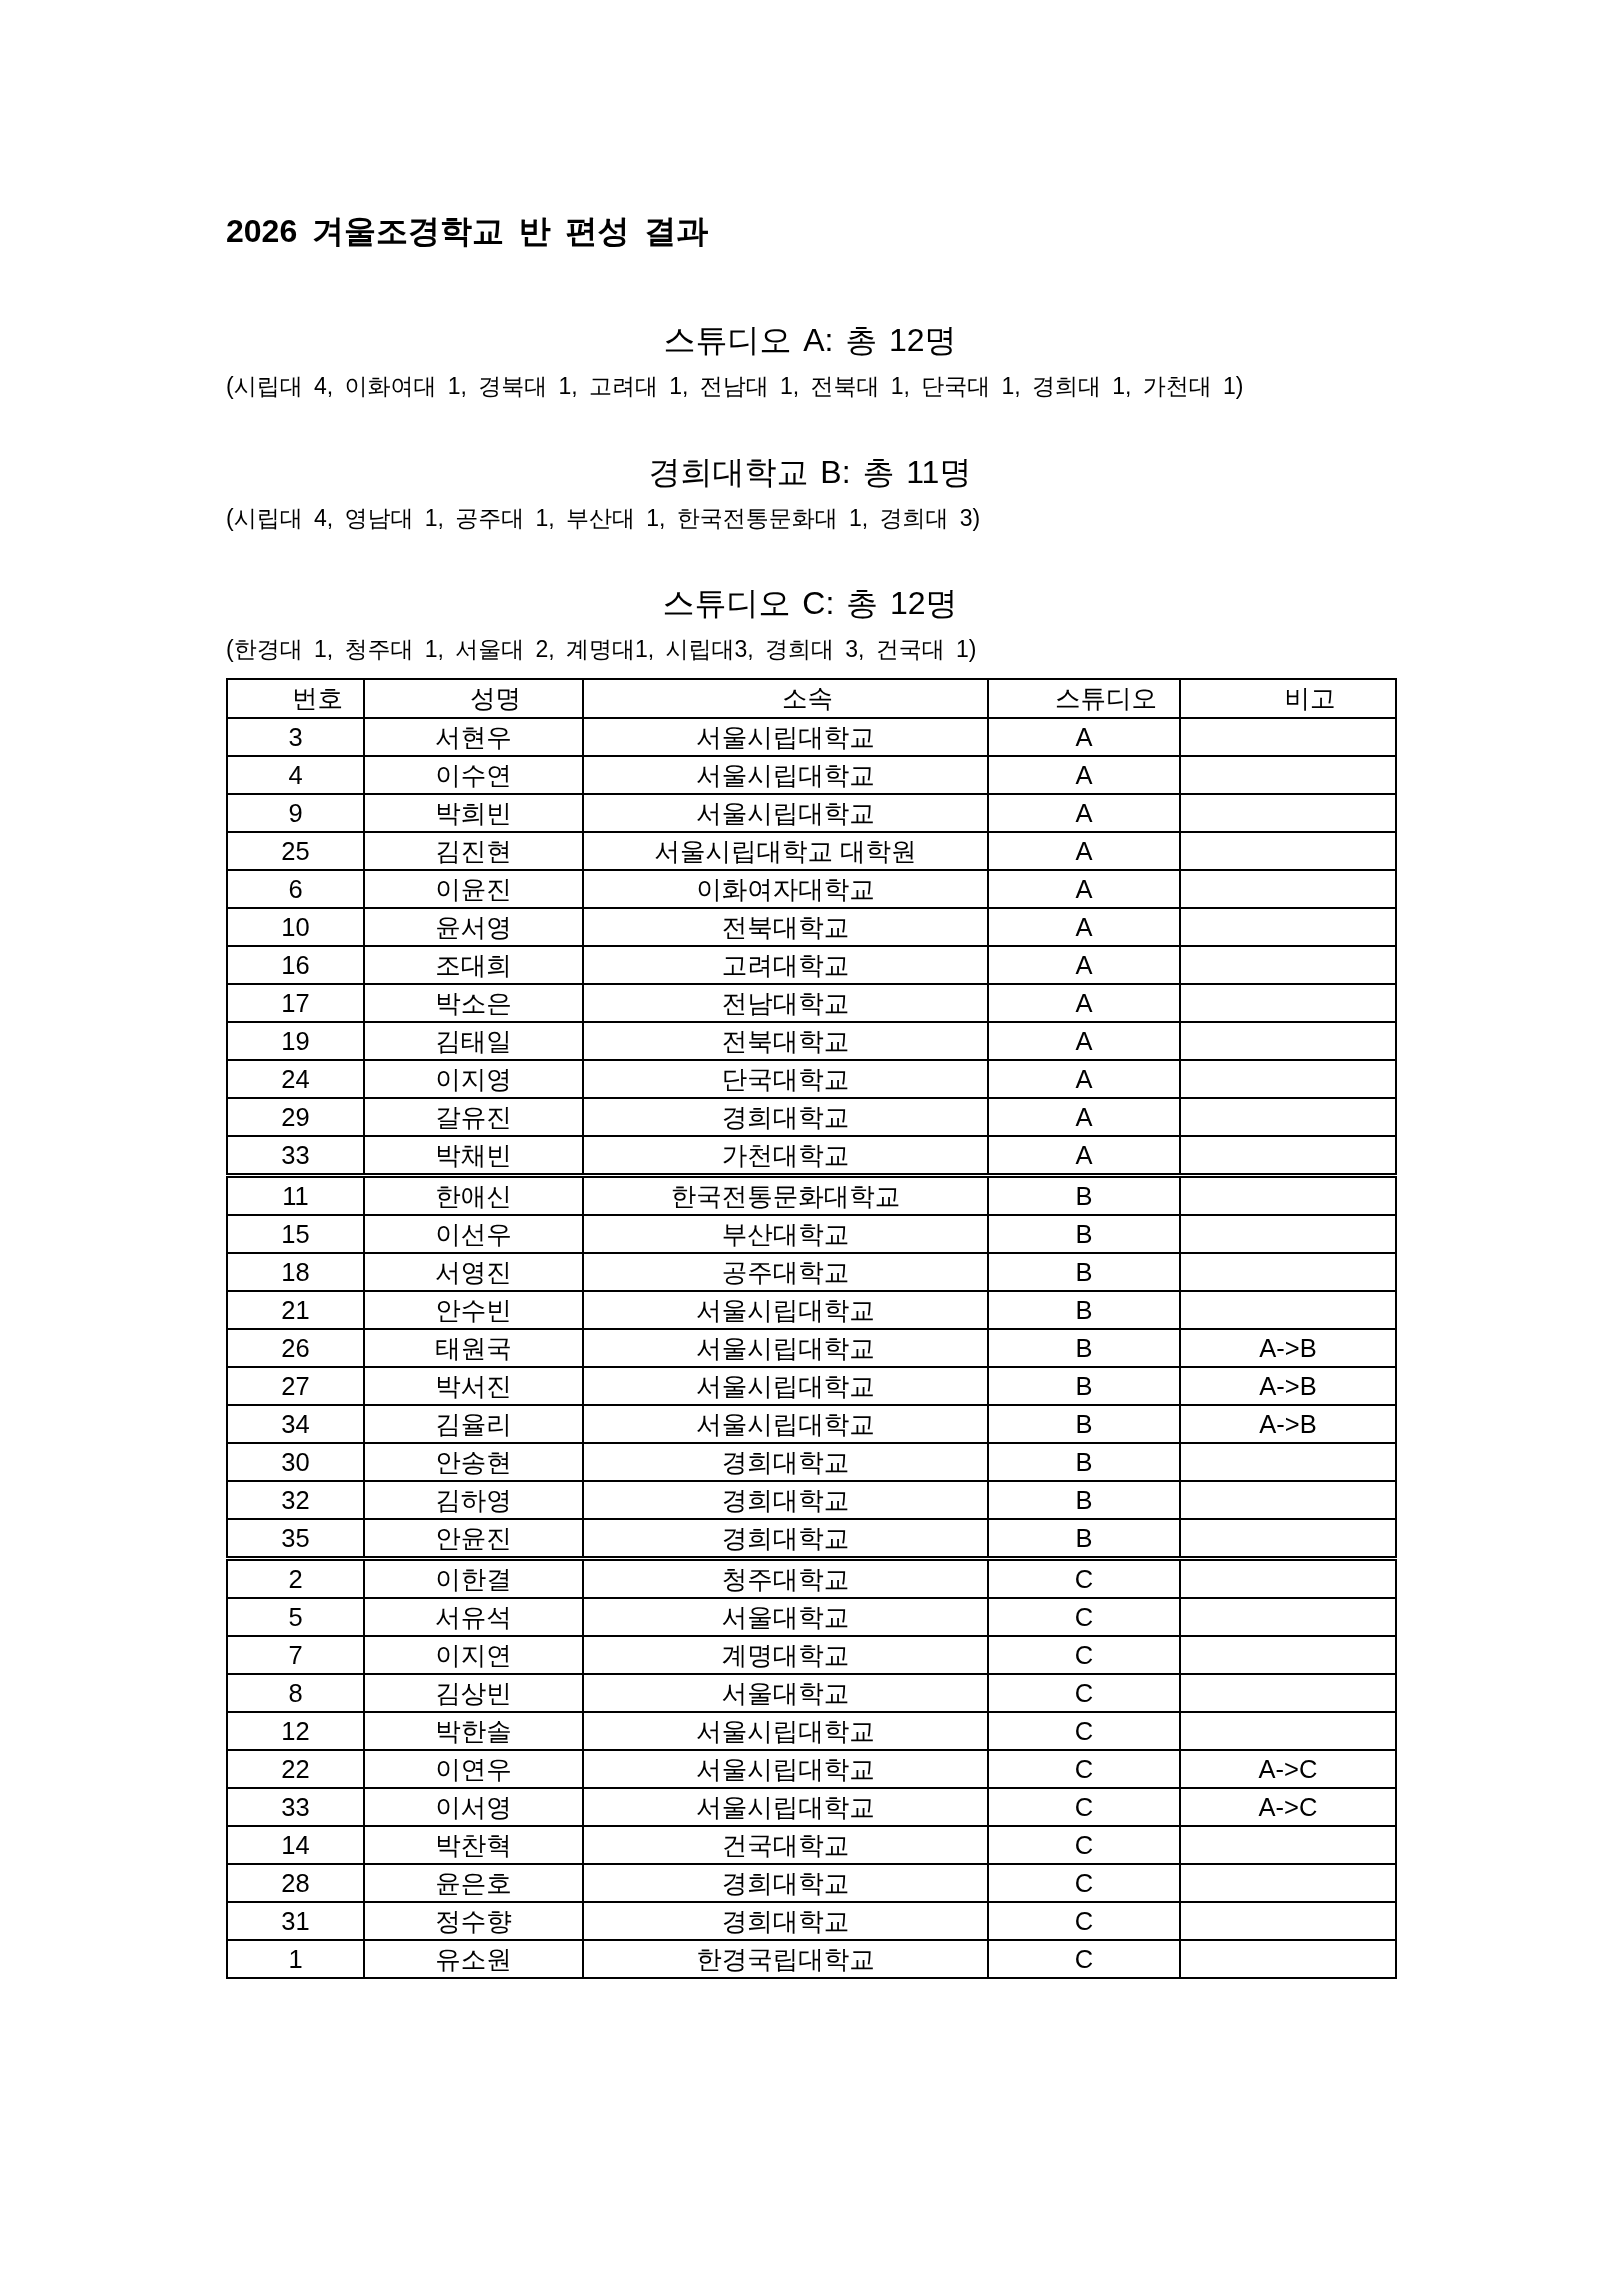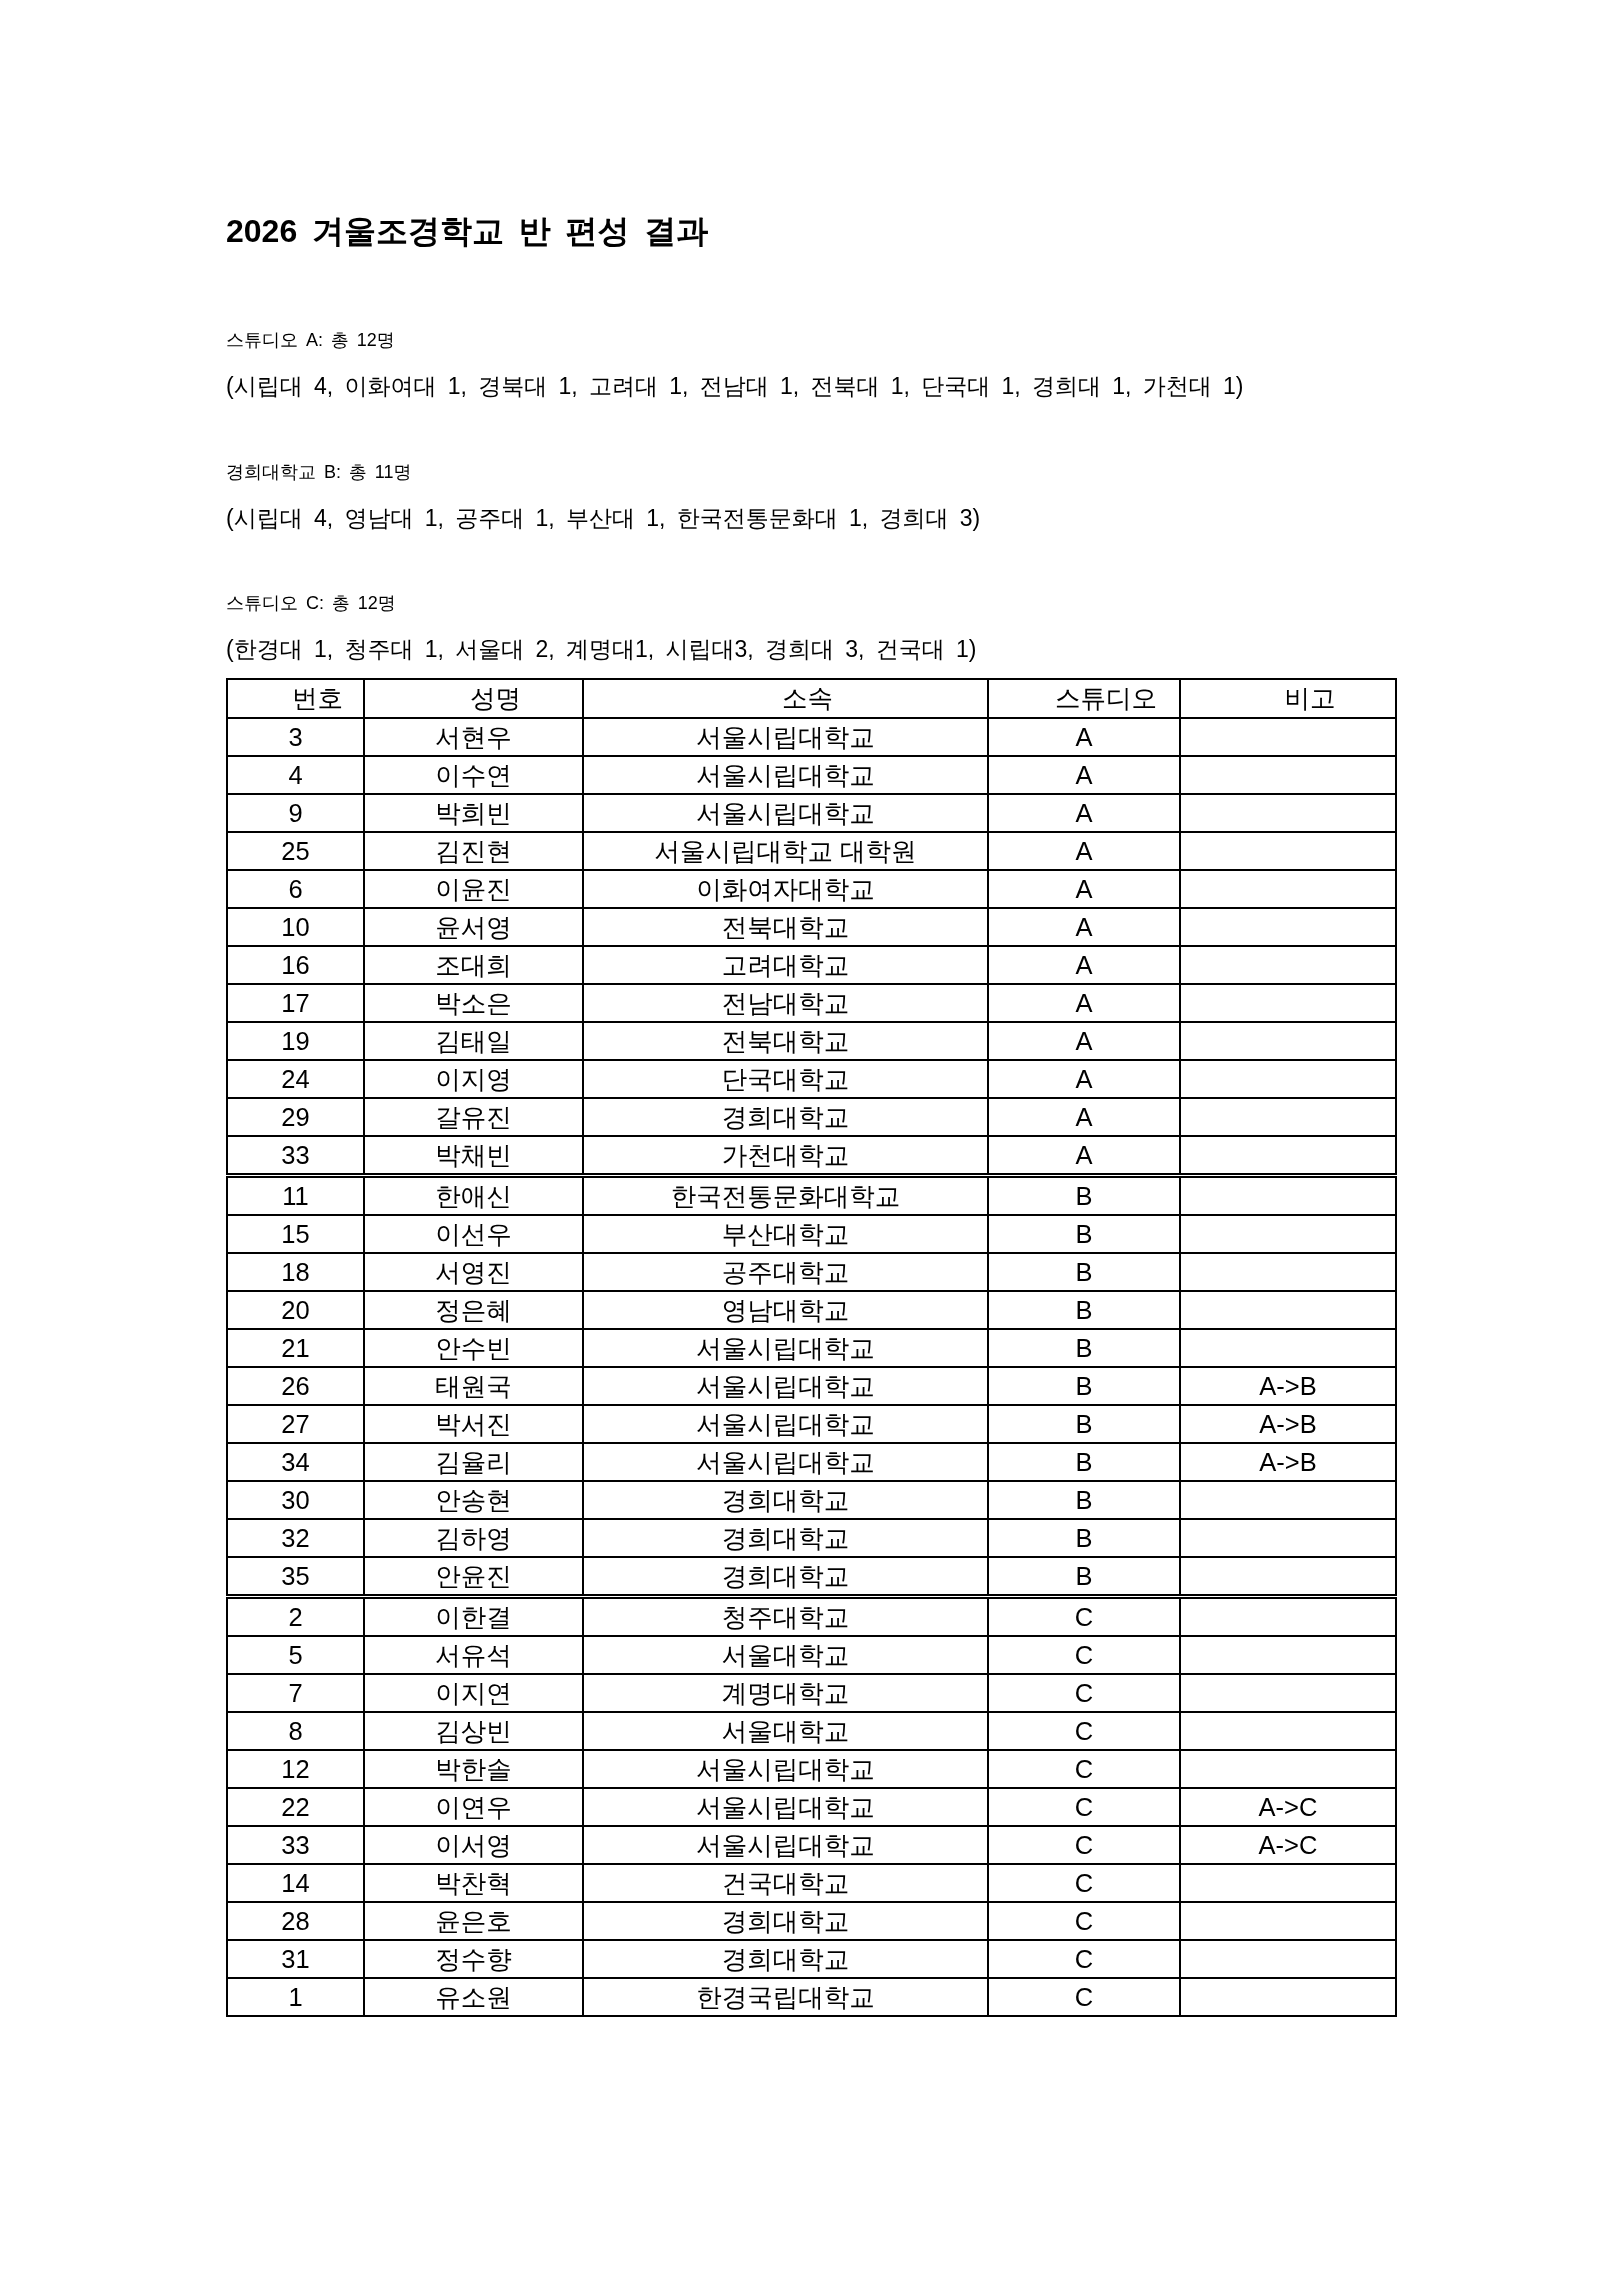--- a/index.html
+++ b/index.html
@@ -24,24 +24,25 @@
     margin: 0;
     font-size: 32px;
     line-height: 33px;
     font-weight: bold;
     word-spacing: 5.9px;
     white-space: nowrap;
   }
   .sec-heading {
     margin: 0;
     margin-top: 59px;
-    font-size: 18px;
+    font-size: 32px;
     line-height: 26.5px;
     word-spacing: 2.9px;
     white-space: nowrap;
+    text-align: center;
   }
   .sec-heading.first { margin-top: 79px; }
   .sec-detail {
     margin: 0;
     margin-top: 19.6px;
     font-size: 23px;
     line-height: 26.5px;
     word-spacing: 4.9px;
     white-space: nowrap;
   }
@@ -200,27 +201,20 @@
           <td></td>
         </tr>
         <tr>
           <td>18</td>
           <td>서영진</td>
           <td>공주대학교</td>
           <td>B</td>
           <td></td>
         </tr>
         <tr>
-          <td>20</td>
-          <td>정은혜</td>
-          <td>영남대학교</td>
-          <td>B</td>
-          <td></td>
-        </tr>
-        <tr>
           <td>21</td>
           <td>안수빈</td>
           <td>서울시립대학교</td>
           <td>B</td>
           <td></td>
         </tr>
         <tr>
           <td>26</td>
           <td>태원국</td>
           <td>서울시립대학교</td>

